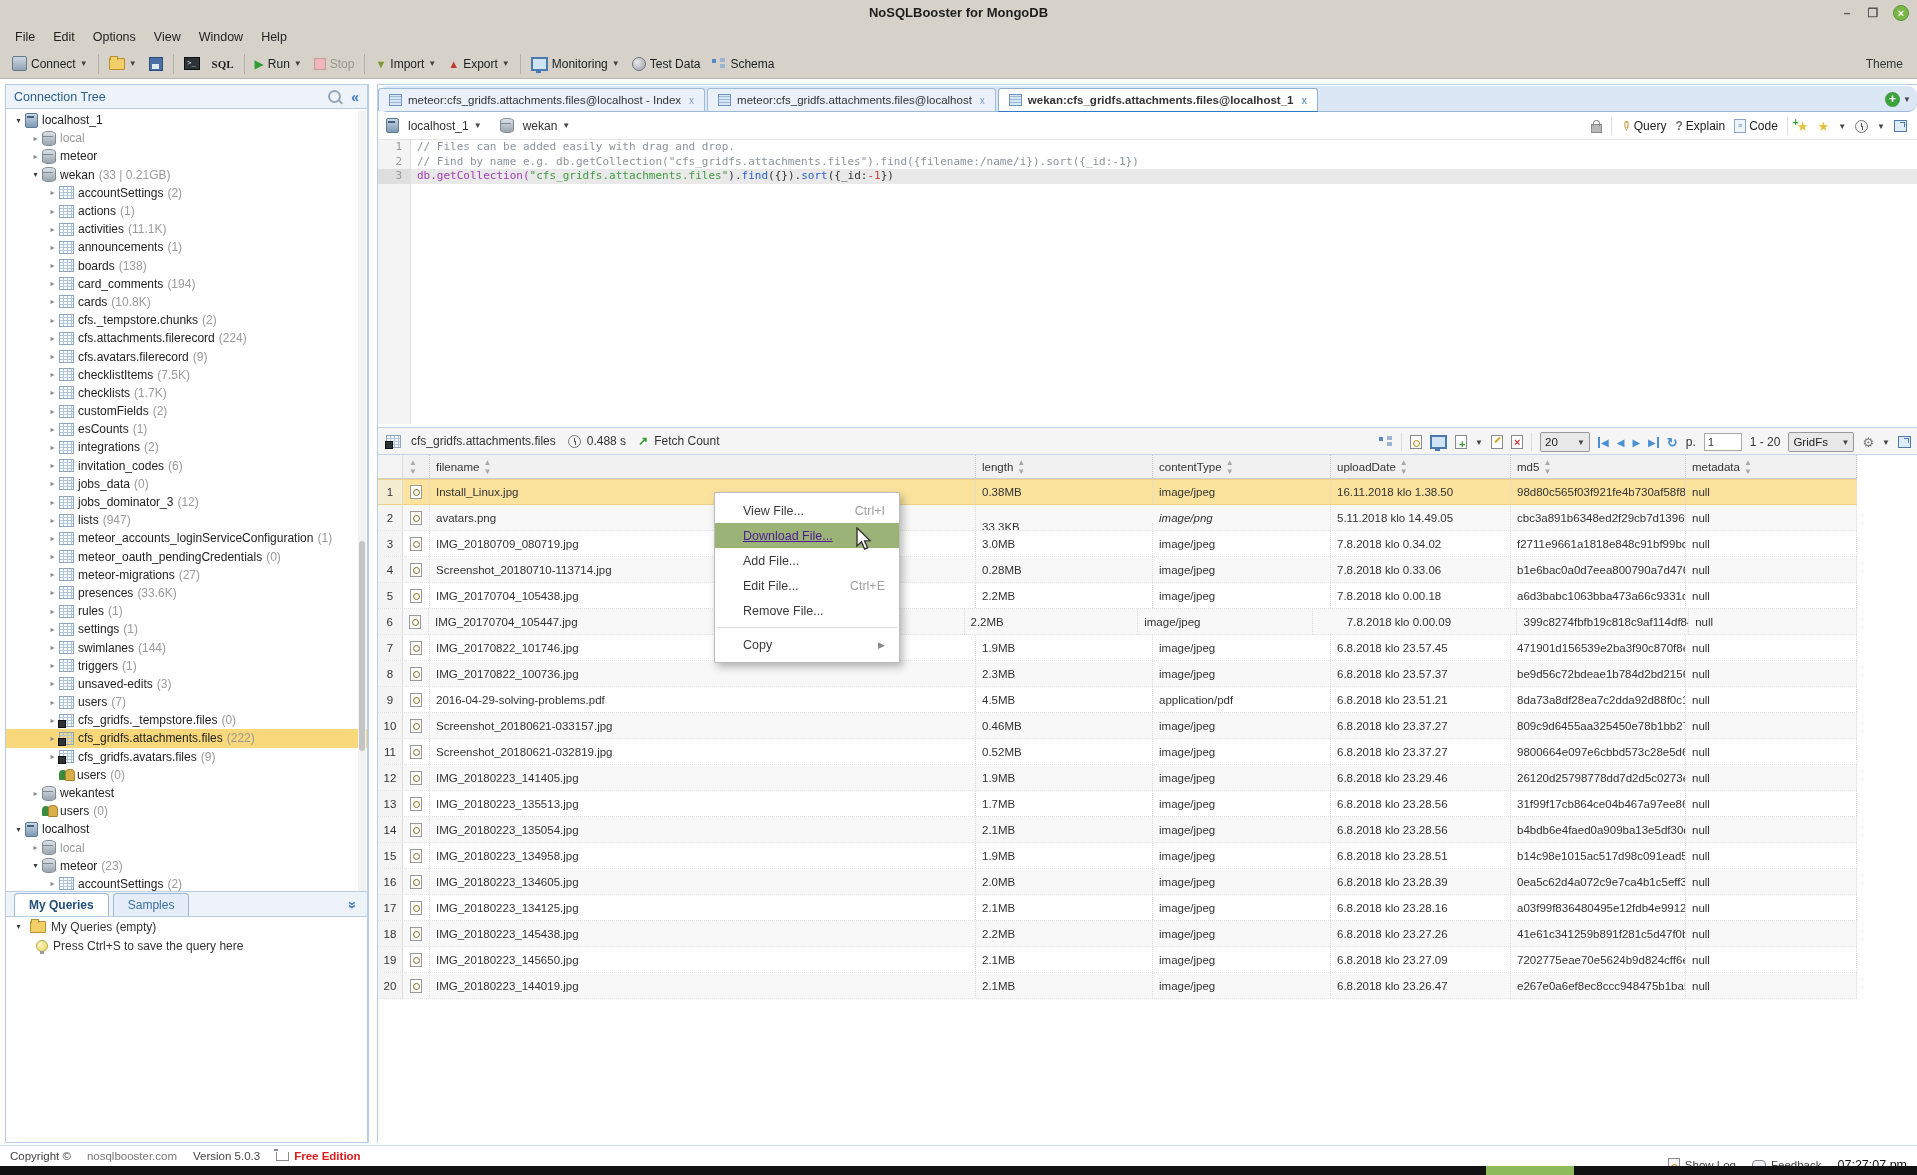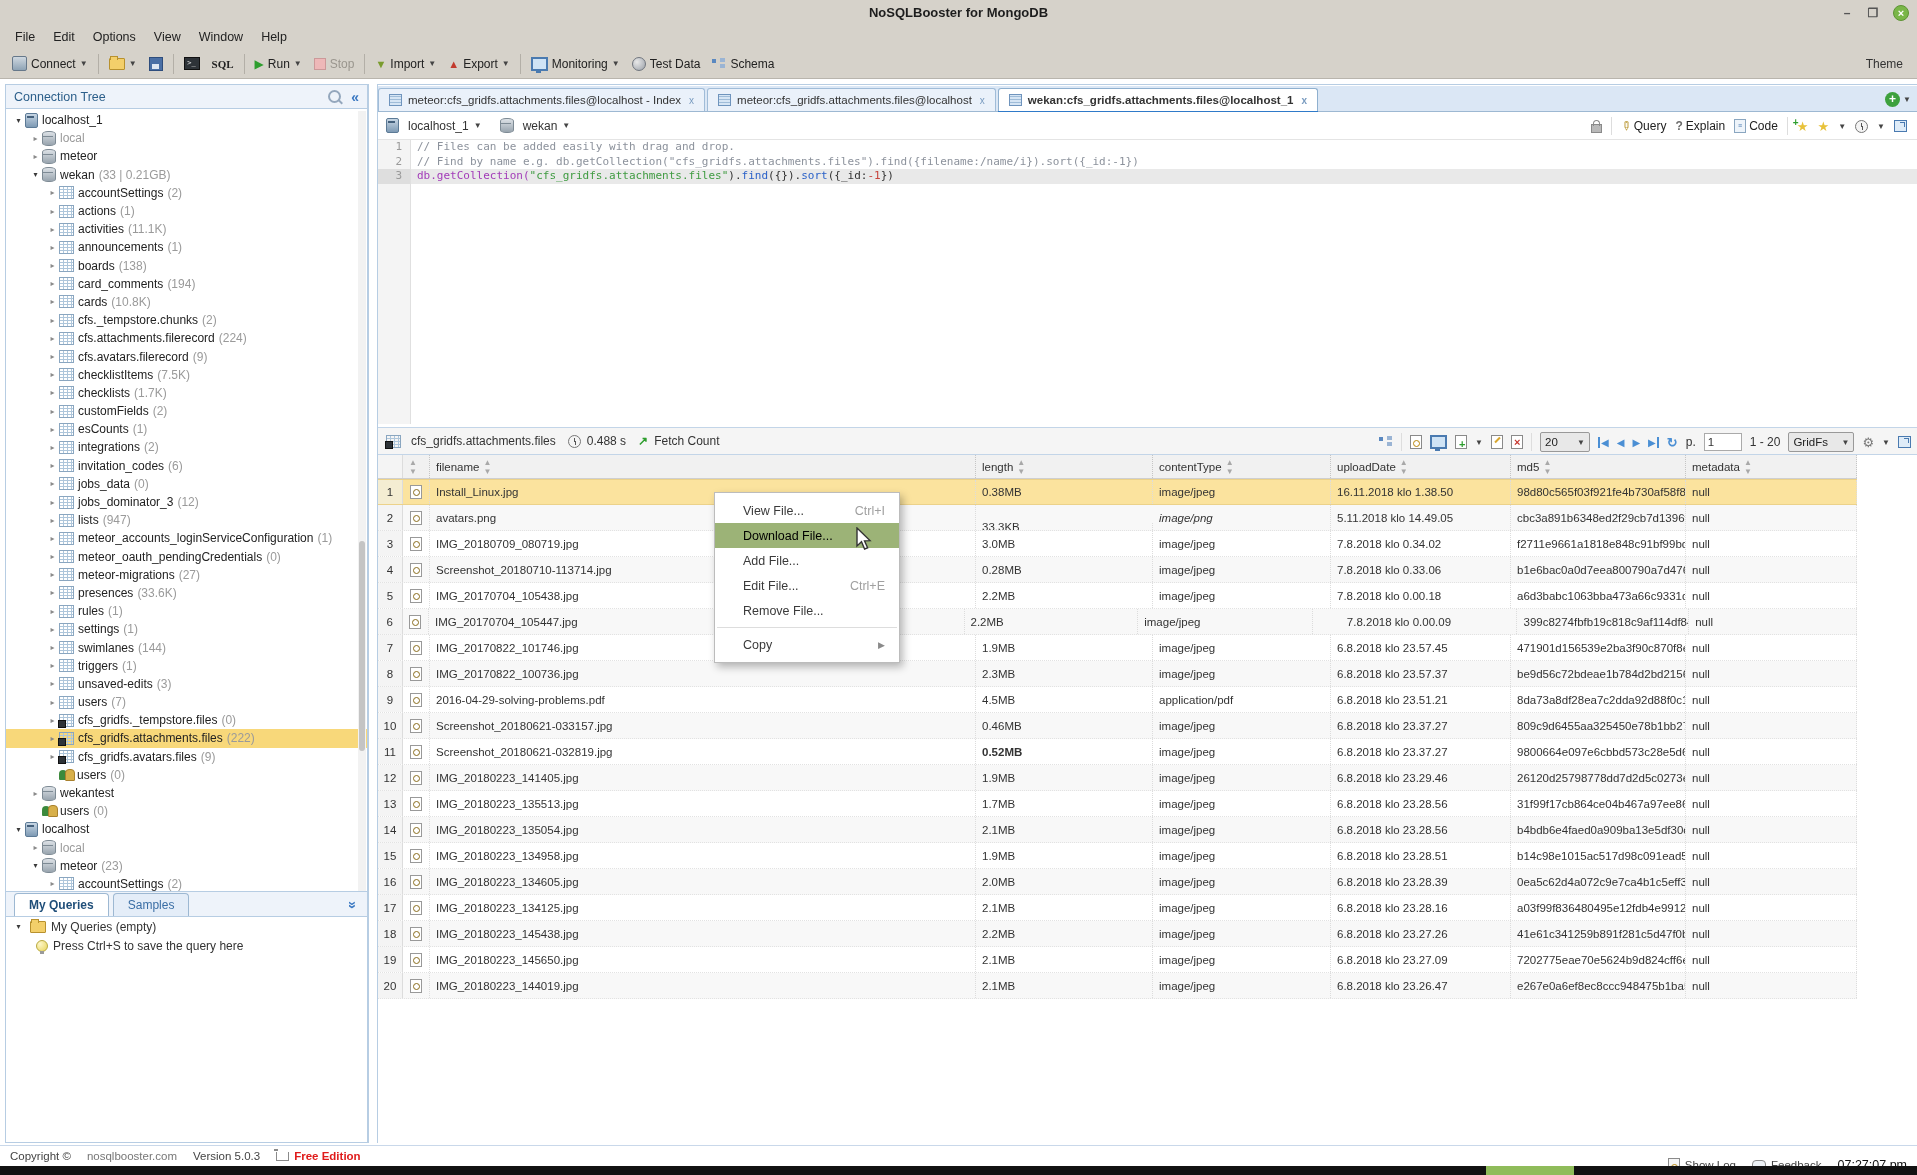--- a/index.html
+++ b/index.html
@@ -78,21 +78,21 @@
   .side-tabs{position:absolute;left:0;top:806px;width:100%;height:26px;background:#eef3fa;border-top:1px solid #b7cde3;
              border-bottom:1px solid #b7cde3;display:flex;align-items:flex-end;padding-left:8px;box-sizing:border-box;}
   .stab{font-size:12px;padding:4px 14px;border:1px solid #9db8d2;border-bottom:none;border-radius:4px 4px 0 0;margin-right:4px;background:#e4edf8;color:#3a6ea5;}
   .stab.active{background:#fff;font-weight:bold;color:#1f4e79;}
   .i-dblchev{position:absolute;right:10px;top:5px;color:#3a78c2;font-weight:bold;font-size:14px;transform:rotate(90deg);}
   .queries{position:absolute;left:0;top:832px;width:100%;font-size:12px;}
   .qrow{height:19px;display:flex;align-items:center;gap:5px;padding-left:6px;}
   .i-bulb{width:10px;height:10px;border-radius:50%;background:radial-gradient(circle at 3px 3px,#fdf6c8,#e8d45a);border:1px solid #b8a93e;}
   .i-bulb:after{content:"";position:absolute;left:3px;top:10px;width:4px;height:3px;background:#9a9a9a;}
   
-  .tabbar{left:378px;top:86px;width:1539px;height:26px;background:#dbe7f5;border-bottom:1px solid #9db8d2;display:flex;align-items:flex-end;box-sizing:border-box;}
+  .tabbar{left:378px;top:86px;width:1539px;height:26px;background:#dbe7f5;border-bottom:1px solid #9db8d2;display:flex;align-items:flex-end;box-sizing:border-box;border-radius:9px;}
   .dtab{display:flex;align-items:center;gap:6px;font-size:11.5px;padding:5px 10px;border:1px solid #a0bcd8;border-bottom:none;
         border-radius:3px 3px 0 0;background:#eaf1fa;color:#333;margin-right:2px;white-space:nowrap;}
   .dtab.active{background:#fff;font-weight:bold;border-color:#8fb0cf;box-shadow:0 2px 0 #2f7ac9;}
   .dtab .tabx{color:#7a9cc0;font-size:10px;margin-left:2px;}
   .i-tabdoc{width:11px;height:10px;border:1px solid #6f94bd;background:#d6e5f4;
     background-image:repeating-linear-gradient(0deg,transparent 0 2px,#9fbcd8 2px 3px);flex:none;}
   .tab-add{margin-left:auto;margin-right:6px;margin-bottom:4px;display:flex;align-items:center;gap:3px;}
   .i-plus{width:15px;height:15px;border-radius:50%;background:#3da13d;color:#fff;text-align:center;line-height:14px;font-size:12px;font-weight:bold;}
   
   .connrow{left:378px;top:112px;width:1539px;height:28px;background:#fff;border-bottom:1px solid #e4e4e4;
@@ -149,21 +149,21 @@
   .grow.rsel{background:#fbe39e;border-top:1px solid #ecd28a;border-bottom:1px solid #ecd28a;height:24px;}
   .gcell{display:flex;align-items:center;padding-left:6px;box-sizing:border-box;border-right:1px dotted #dcdcdc;overflow:hidden;white-space:nowrap;}
   .cnum{justify-content:center;padding-left:0;background:#f4f4f4;border-right:1px solid #dcdcdc;color:#333;}
   .grow.rsel .cnum{background:#f4edd2;}
   .i-prev{width:10px;height:12px;border:1px solid #999;background:#fff;position:relative;flex:none;margin:0 auto;}
   .i-prev:after{content:"";position:absolute;left:2px;top:3px;width:5px;height:5px;border:1.5px solid #8a6d1e;border-radius:50%;}
   
   .ctx{left:714px;top:492px;width:184px;background:#fff;border:1px solid #bcbcbc;box-shadow:3px 4px 8px rgba(0,0,0,.28);
        padding:5px 0;font-size:12.5px;z-index:50;}
   .ctxrow{height:25px;display:flex;align-items:center;padding:0 14px 0 28px;color:#3a3a3a;}
-  .ctxrow.hl{background:#9cb377;color:#000000;}
+  .ctxrow.hl{background:#9cb377;color:#4c1d95;text-decoration:underline;}
   .ctxsc{margin-left:auto;color:#a0a0a0;}
   .ctxsub{margin-left:auto;color:#8a8a8a;font-size:9px;}
   .ctxsep{height:1px;background:#ddd;margin:4px 2px;}
   .cursor{left:855px;top:527px;z-index:60;}
   
   .statusbar{left:0;top:1145px;width:1917px;height:21px;background:#fff;border-top:1px solid #c9d8ea;
              display:flex;align-items:center;font-size:11.5px;color:#444;padding:0 10px;box-sizing:border-box;gap:16px;}
   .red{color:#e01b1b;font-weight:bold;}
   .sb-right{margin-left:auto;display:flex;align-items:center;gap:16px;margin-top:18px;}
   .sb-time{font-size:12.5px;color:#111;}
@@ -794,21 +794,21 @@
         <div class="gcell" style="width: 180px;">6.8.2018 klo 23.37.27</div>
         <div class="gcell" style="width: 175px;">809c9d6455aa325450e78b1bb27c4e9</div>
         <div class="gcell" style="width: 171px;">null</div>
       </div>
       <div class="grow">
         <div class="gcell cnum" style="width: 25px;">11</div>
         <div class="gcell" style="width: 27px; justify-content: center; padding-left: 0px;">
           <span class="ic i-prev"></span>
         </div>
         <div class="gcell" style="width: 546px;">Screenshot_20180621-032819.jpg</div>
-        <div class="gcell" style="width: 177px; font-weight: bold;">0.52MB</div>
+        <div class="gcell" style="width: 177px;">0.52MB</div>
         <div class="gcell" style="width: 178px;">image/jpeg</div>
         <div class="gcell" style="width: 180px;">6.8.2018 klo 23.37.27</div>
         <div class="gcell" style="width: 175px;">9800664e097e6cbbd573c28e5d6a1f8</div>
         <div class="gcell" style="width: 171px;">null</div>
       </div>
       <div class="grow alt">
         <div class="gcell cnum" style="width: 25px;">12</div>
         <div class="gcell" style="width: 27px; justify-content: center; padding-left: 0px;">
           <span class="ic i-prev"></span>
         </div>

